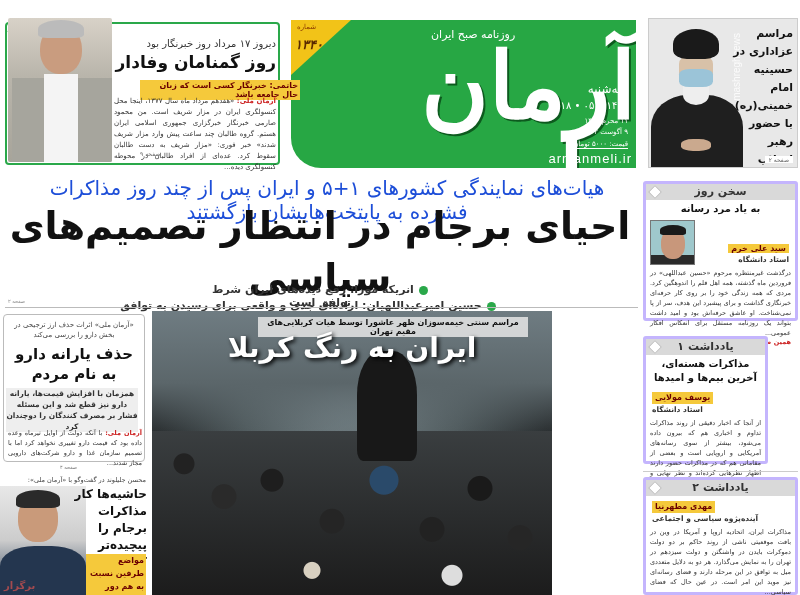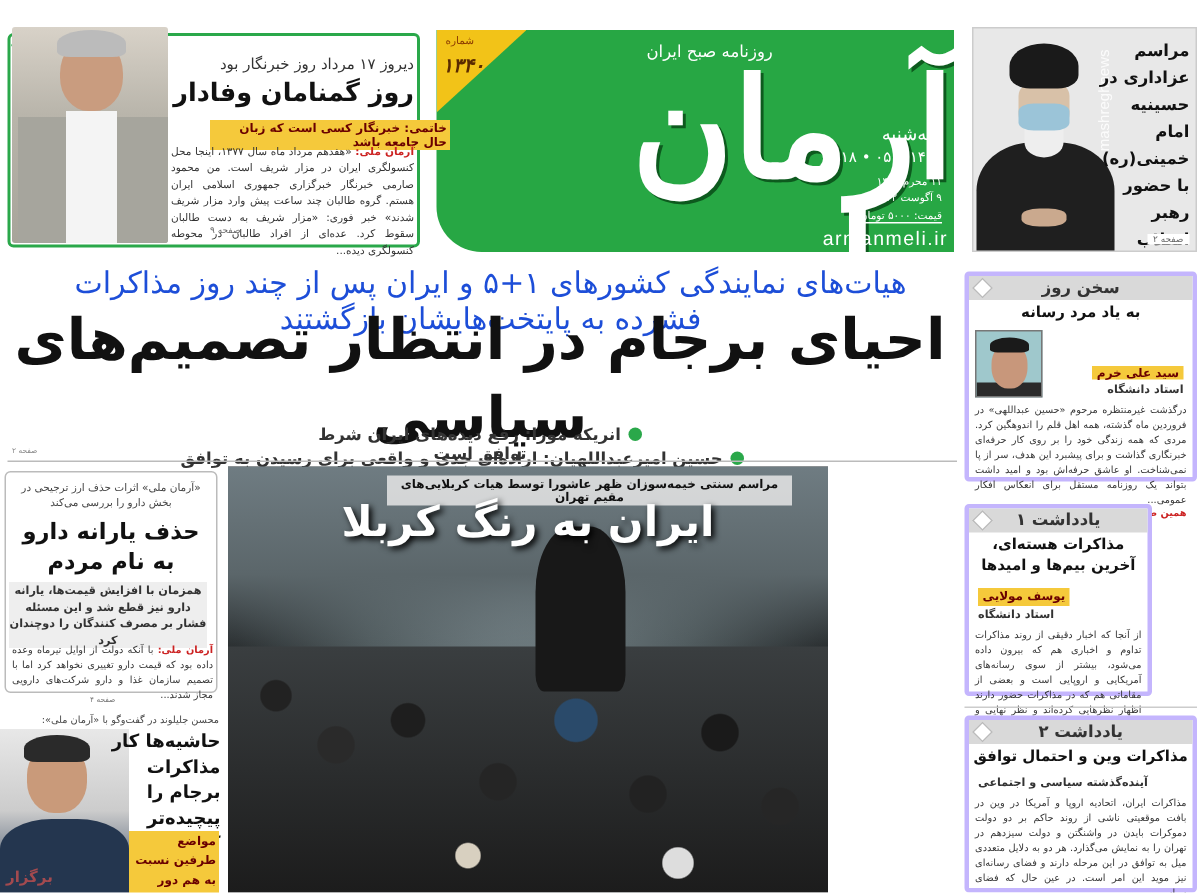--- a/index.html
+++ b/index.html
@@ -228,18 +228,18 @@
     <div class="rc-role">استاد دانشگاه</div>
   </div>
   <div class="rc-body">از آنجا که اخبار دقیقی از روند مذاکرات تداوم و اخباری هم که بیرون داده می‌شود، بیشتر از سوی رسانه‌های آمریکایی و اروپایی است و بعضی از مقاماتی هم که در مذاکرات حضور دارند اظهار نظرهایی کرده‌اند و نظر نهایی و رسمی ایران هم مبنی بر این است که هنوز از رسیدن به متن نهایی فاصله داریم، هنوز...</div>
   <div class="rc-more">همین صفحه</div>
 </div>
 
 <div class="abs rc-divline"></div>
 
 <div class="abs rc-box rc3">
   <div class="rc-head"><span class="diamond"></span><span>یادداشت ۲</span></div>
-  <div class="rc-title">مذاکرات وین و احتمال توافق</div>
   <div class="rc-meta">
-    <div class="rc-role">آینده‌گذشته سیاسی و اجتماعی</div>
+    <div><span class="rc-author">مهدی مطهرنیا</span></div>
+    <div class="rc-role">آینده‌پژوه سیاسی و اجتماعی</div>
   </div>
   <div class="rc-body">مذاکرات ایران، اتحادیه اروپا و آمریکا در وین در بافت موقعیتی ناشی از روند حاکم بر دو دولت دموکرات بایدن در واشنگتن و دولت سیزدهم در تهران را به نمایش می‌گذارد. هر دو به دلایل متعددی میل به توافق در این مرحله دارند و فضای رسانه‌ای نیز موید این امر است. در عین حال که فضای سیاسی...</div>
 </div>
 
 </body></html>

